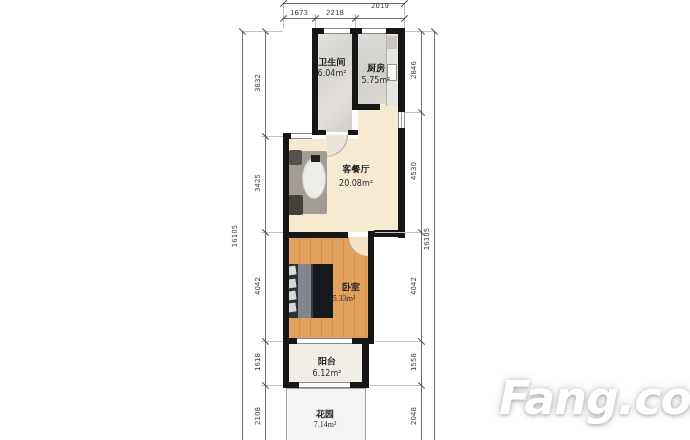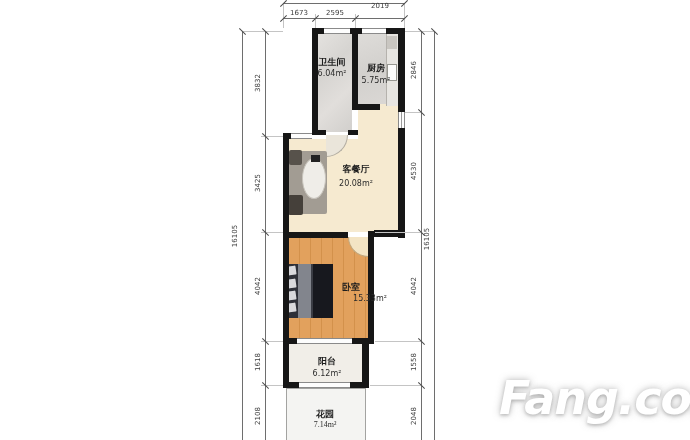--- a/index.html
+++ b/index.html
@@ -111,40 +111,40 @@
   <div class="win mid" style="left:299px;top:382px;width:53px;height:6px;"></div>
   <div class="wall" style="left:350px;top:382px;width:19px;height:6px;"></div>
 
   <div class="rname" style="left:302px;top:57px;">卫生间</div>
   <div class="rarea" style="left:302px;top:69px;">6.04m²</div>
   <div class="rname" style="left:346px;top:63px;">厨房</div>
   <div class="rarea" style="left:346px;top:76px;">5.75m²</div>
   <div class="rname" style="left:326px;top:164px;">客餐厅</div>
   <div class="rarea" style="left:326px;top:179px;">20.08m²</div>
   <div class="rname" style="left:321px;top:282px;">卧室</div>
-  <div class="rarea" style="left:340px;top:294px;">15.33m²</div>
+  <div class="rarea" style="left:312px;top:294px;font-family:Liberation Serif, serif;">15.33m²</div>
   <div class="rname" style="left:297px;top:356px;">阳台</div>
   <div class="rarea" style="left:297px;top:369px;">6.12m²</div>
   <div class="rname" style="left:295px;top:409px;font-family:Liberation Serif, serif;">花园</div>
   <div class="rarea" style="left:295px;top:420px;font-family:Liberation Serif, serif;">7.14m²</div>
 
   <div class="dimline" style="left:283px;top:3px;width:122px;height:1px;"></div>
   <div class="dimline" style="left:283px;top:18px;width:122px;height:1px;"></div>
   <div class="wit" style="left:283px;top:3px;width:1px;height:25px;"></div>
   <div class="wit" style="left:315px;top:14px;width:1px;height:14px;"></div>
   <div class="wit" style="left:355px;top:14px;width:1px;height:14px;"></div>
   <div class="wit" style="left:404px;top:3px;width:1px;height:25px;"></div>
   <div class="tick d2" style="left:279px;top:18px;"></div>
   <div class="tick d2" style="left:311px;top:18px;"></div>
   <div class="tick d2" style="left:351px;top:18px;"></div>
   <div class="tick d2" style="left:400px;top:18px;"></div>
   <div class="tick d2" style="left:279px;top:3px;"></div>
   <div class="tick d2" style="left:400px;top:3px;"></div>
   <div class="dlab" style="left:283px;top:9px;width:32px;">1673</div>
-  <div class="dlab" style="left:315px;top:9px;width:40px;">2595</div>
+  <div class="dlab" style="left:315px;top:9px;width:40px;">2218</div>
   <div class="dlab" style="left:355px;top:2px;width:50px;">2019</div>
 
   <div class="dimline" style="left:242px;top:31px;width:1px;height:409px;"></div>
   <div class="dimline" style="left:265px;top:31px;width:1px;height:409px;"></div>
   <div class="wit" style="left:242px;top:31px;width:41px;height:1px;"></div>
   <div class="wit" style="left:261px;top:136px;width:22px;height:1px;"></div>
   <div class="wit" style="left:261px;top:232px;width:22px;height:1px;"></div>
   <div class="wit" style="left:261px;top:341px;width:22px;height:1px;"></div>
   <div class="wit" style="left:261px;top:385px;width:22px;height:1px;"></div>
   <div class="tick d1" style="left:261px;top:31px;"></div>

